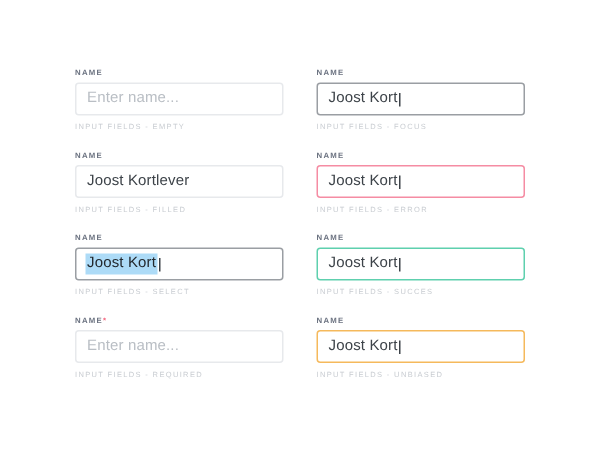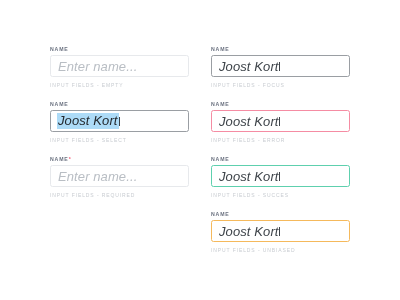--- a/index.html
+++ b/index.html
@@ -65,26 +65,25 @@
     border: 1px solid #e3e5e8;
     border-radius: 2.5px;
     background: #ffffff;
     display: flex;
     align-items: center;
     padding: 0 7px;
     position: relative;
   }
 
   .input-text {
-    font-size: 13px;
+    font-size: 10px;
     line-height: 1;
     color: #3d4349;
     white-space: nowrap;
     letter-spacing: 0.1px;
-    font-style: italic;
   }
 
   .input-text.placeholder {
     color: #b9bec4;
   }
 
   .input-text.selected {
     background: #addbf7;
     color: #23282d;
     padding: 1.5px 1px 2px 1px;
@@ -131,20 +130,27 @@
       <div class="column">
         <div class="field-group">
           <div class="field-label"><span>NAME</span></div>
           <div class="input-box state-empty">
             <span class="input-text placeholder">Enter name...</span>
           </div>
           <div class="caption">INPUT FIELDS - EMPTY</div>
         </div>
         <div class="field-group">
           <div class="field-label"><span>NAME</span></div>
+          <div class="input-box state-filled">
+            <span class="input-text">Joost Kortlever</span>
+          </div>
+          <div class="caption">INPUT FIELDS - FILLED</div>
+        </div>
+        <div class="field-group">
+          <div class="field-label"><span>NAME</span></div>
           <div class="input-box state-select">
             <span class="input-text selected">Joost Kort</span>
             <span class="caret"></span>
           </div>
           <div class="caption">INPUT FIELDS - SELECT</div>
         </div>
         <div class="field-group">
           <div class="field-label"><span>NAME</span><span class="req-star">*</span></div>
           <div class="input-box state-required">
             <span class="input-text placeholder">Enter name...</span>

